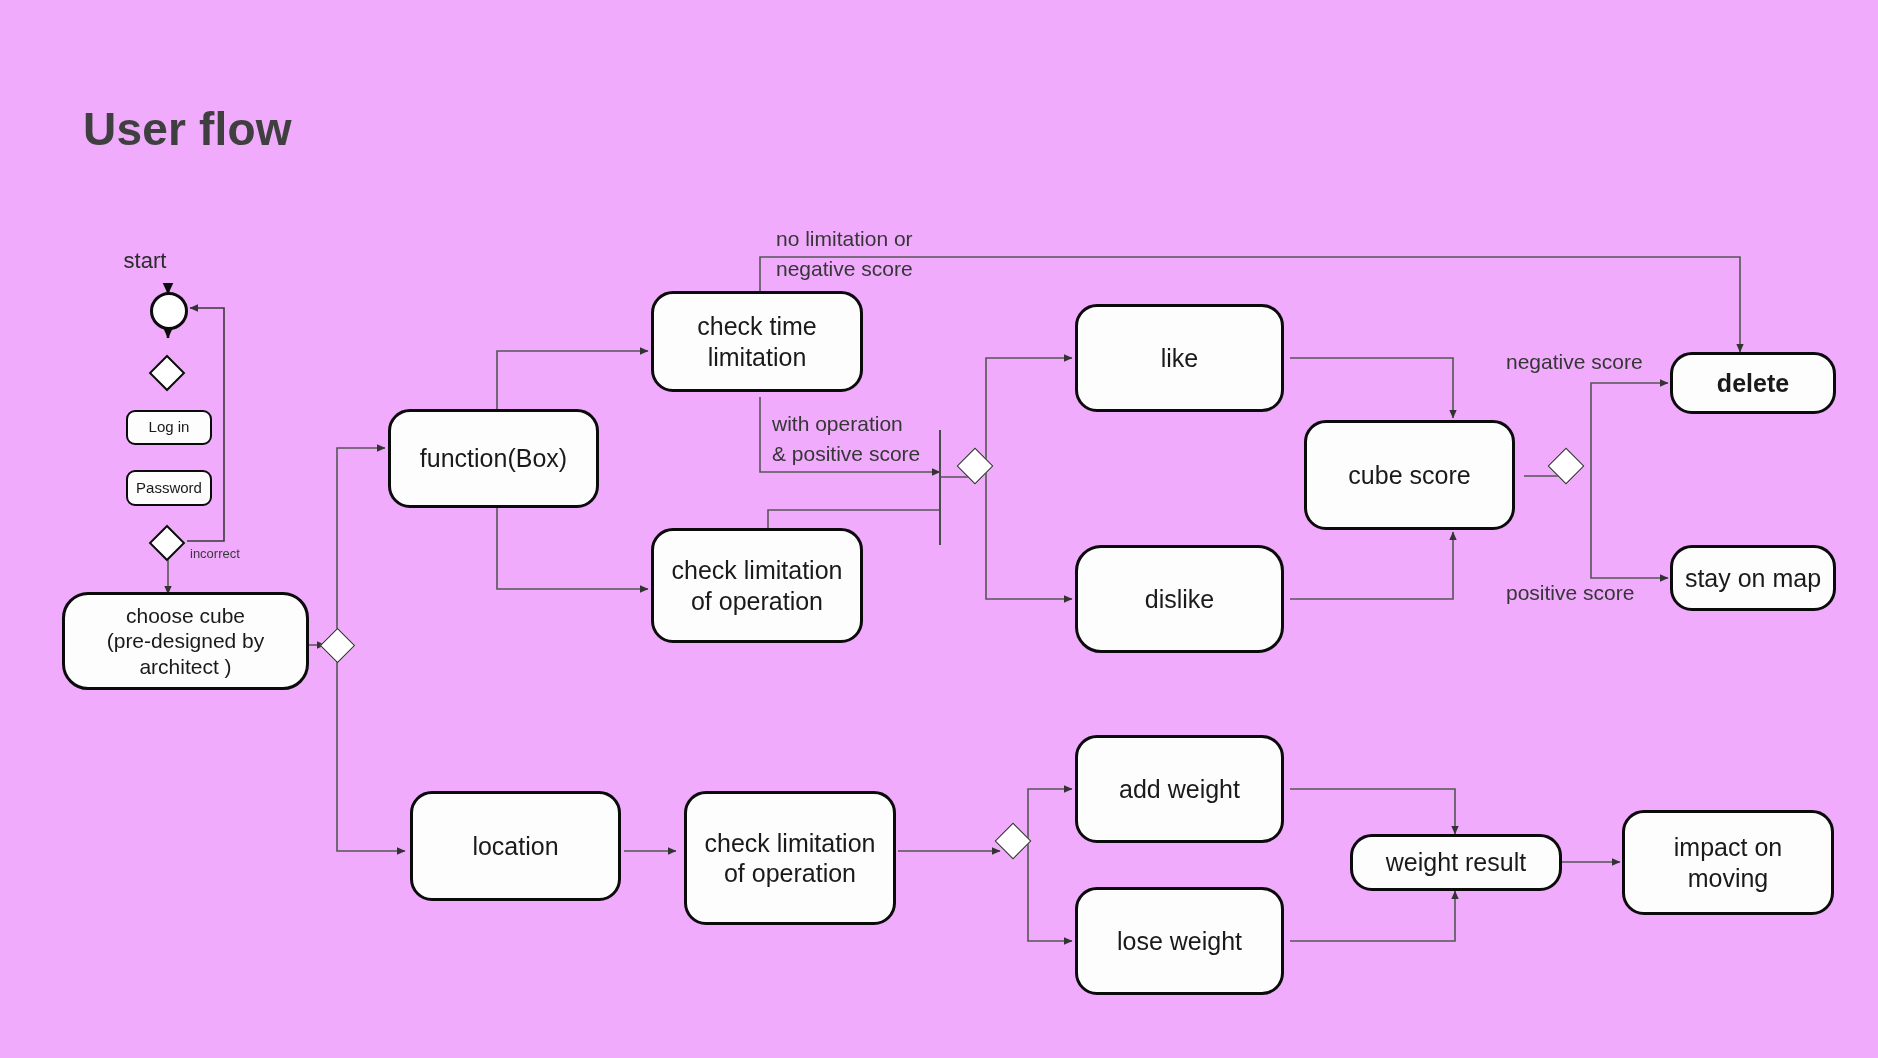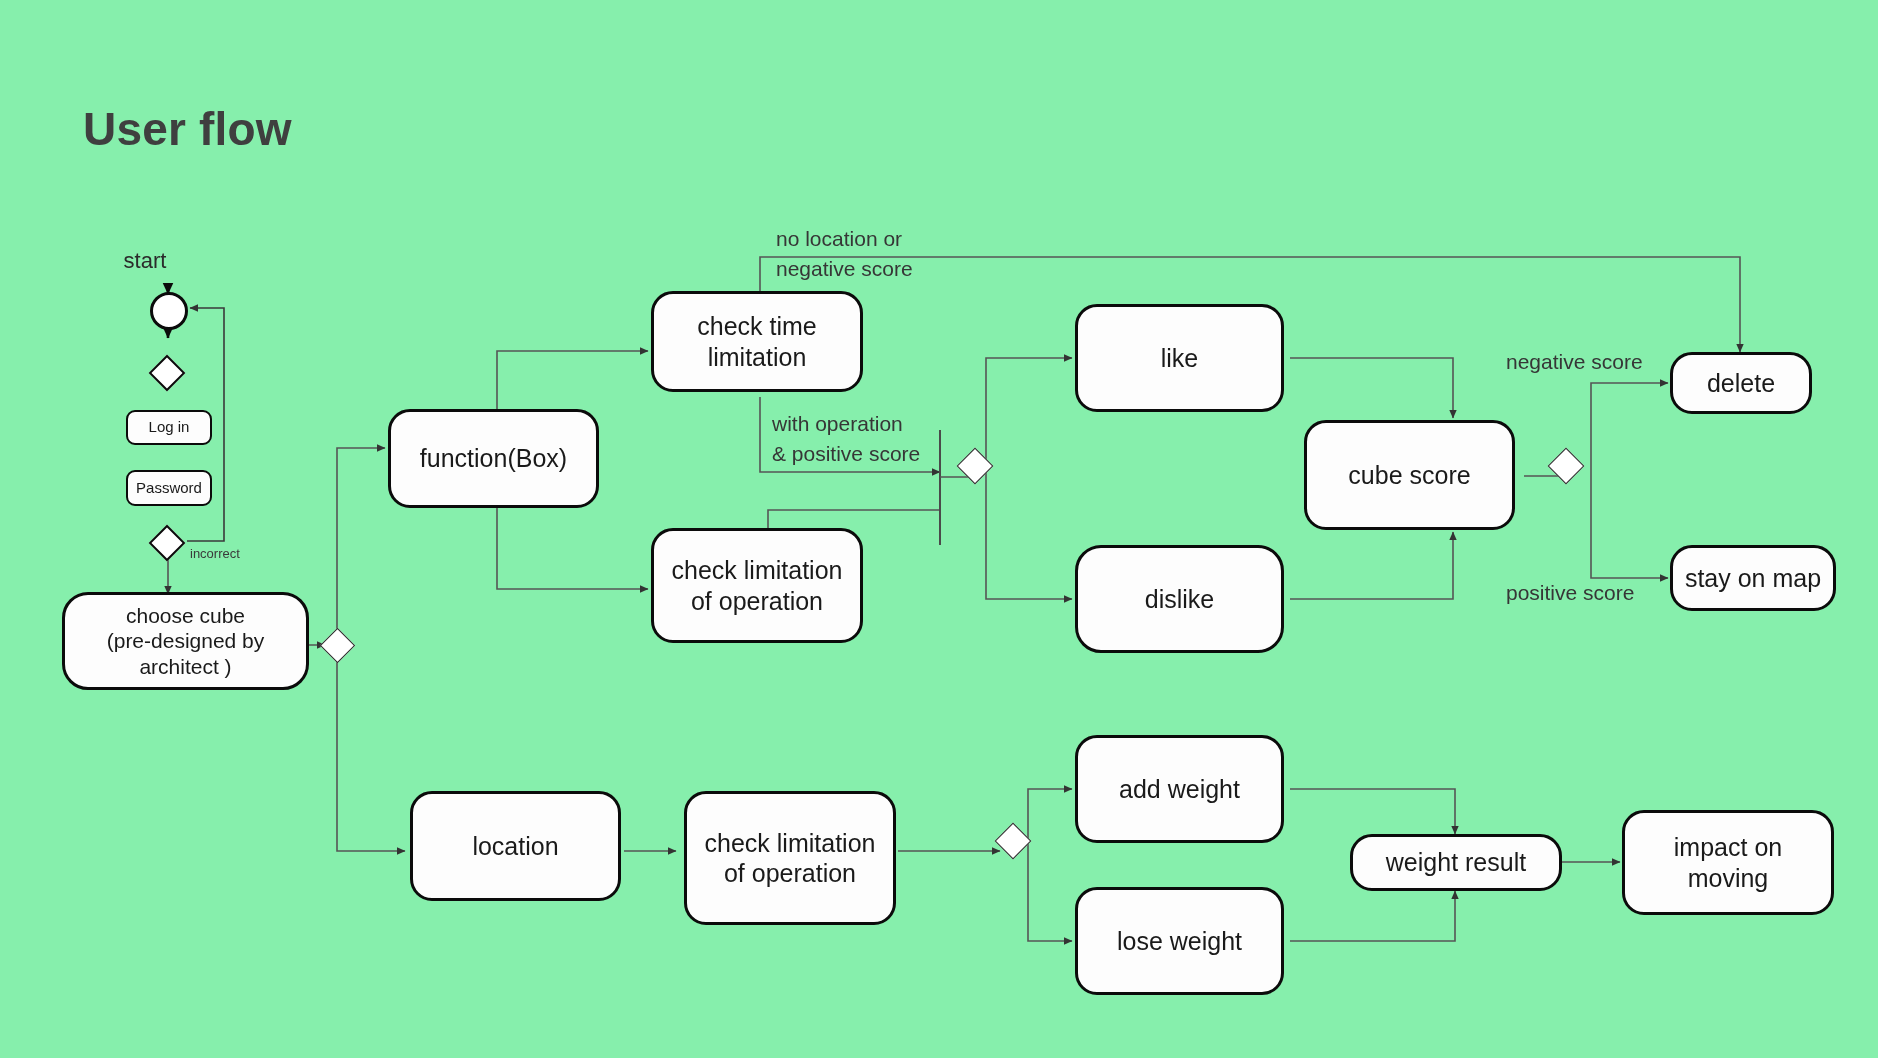--- a/index.html
+++ b/index.html
@@ -8,21 +8,21 @@
     background: #ffffff;
   }
   body {
     font-family: "Liberation Sans", sans-serif;
     -webkit-font-smoothing: antialiased;
   }
   #canvas {
     position: relative;
     width: 1878px;
     height: 1058px;
-    background: #86efac;
+    background: #f0abfc;
     overflow: hidden;
   }
 
   
   #page-title {
     position: absolute;
     left: 83px;
     top: 102px;
     font-size: 46px;
     font-weight: 600;
@@ -222,21 +222,21 @@
       <span>of operation</span>
     </div>
   </div>
 
   <div class="node" style="left:1075px; top:304px; width:209px; height:108px;text-align:right;">like</div>
 
   <div class="node" style="left:1075px; top:545px; width:209px; height:108px;border-radius:26px;">dislike</div>
 
   <div class="node" style="left:1304px; top:420px; width:211px; height:110px;">cube score</div>
 
-  <div class="node" style="left:1670px; top:352px; width:142px; height:62px;">delete</div>
+  <div class="node" style="left:1670px; top:352px; width:166px; height:62px;font-weight:bold;">delete</div>
 
   <div class="node" style="left:1670px; top:545px; width:166px; height:66px;">stay on map</div>
 
   <div class="node" style="left:410px; top:791px; width:211px; height:110px;">location</div>
 
   <div class="node" style="left:684px; top:791px; width:212px; height:134px;">
     <div style="display:flex;flex-direction:column;align-items:center;">
       <span>check limitation</span>
       <span>of operation</span>
     </div>
@@ -250,21 +250,21 @@
 
   <div class="node" style="left:1622px; top:810px; width:212px; height:105px;">
     <div style="display:flex;flex-direction:column;align-items:center;">
       <span>impact on</span>
       <span>moving</span>
     </div>
   </div>
 
   <div class="edge-label tiny" style="left:190px; top:546px;">incorrect</div>
 
-  <div class="edge-label" style="left:776px; top:226px;">no location or</div>
+  <div class="edge-label" style="left:776px; top:226px;">no limitation or</div>
   <div class="edge-label" style="left:776px; top:256px;">negative score</div>
 
   <div class="edge-label" style="left:772px; top:411px;">with operation</div>
   <div class="edge-label" style="left:772px; top:441px;">&amp; positive score</div>
 
   <div class="edge-label" style="left:1506px; top:349px;">negative score</div>
   <div class="edge-label" style="left:1506px; top:580px;">positive score</div>
 
 </div>
 

